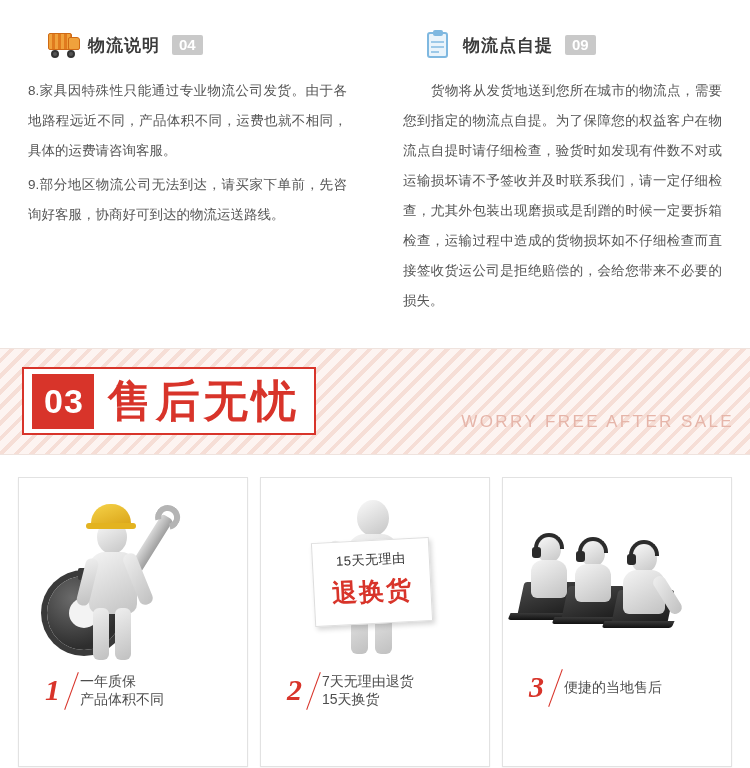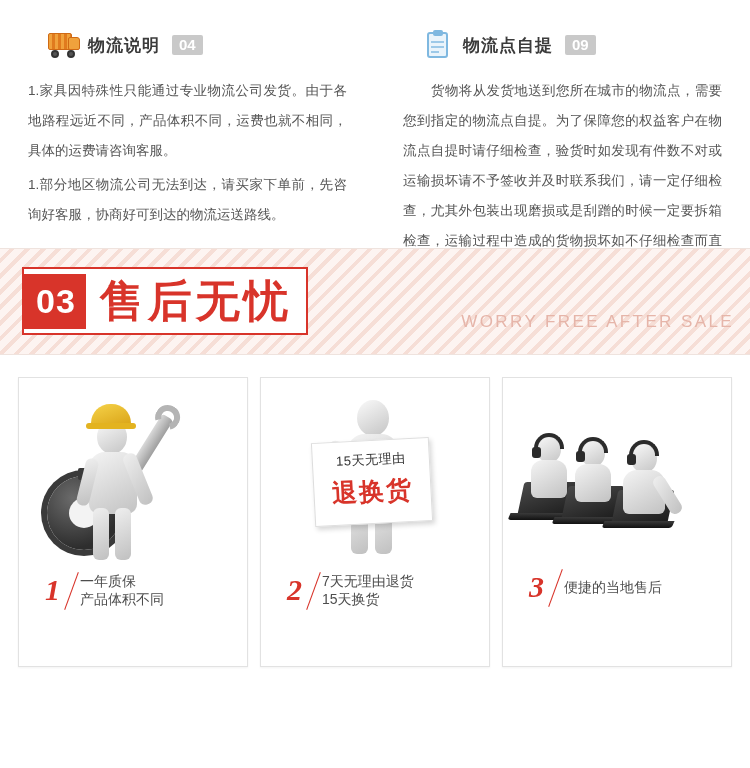--- a/index.html
+++ b/index.html
@@ -18,21 +18,21 @@
     position: relative;
     width: 750px;
     height: 768px;
     background: #ffffff;
   }
 
   
   .info-section {
     display: flex;
     width: 750px;
-    height: 248px;
+    height: 348px;
     box-sizing: border-box;
     padding: 30px 0 0 0;
     background: #ffffff;
   }
   .info-col {
     width: 375px;
     box-sizing: border-box;
     padding: 0 28px;
   }
   .info-head {
@@ -149,21 +149,21 @@
   }
   .banner-plate {
     position: absolute;
     left: 22px;
     top: 18px;
     height: 68px;
     background: #ffffff;
     border: 2px solid #d8342a;
     display: flex;
     align-items: center;
-    padding: 0 14px 0 0;
+    padding: 0 14px 0 8px;
     box-sizing: border-box;
   }
   .banner-num {
     background: #d8342a;
     color: #ffffff;
     font-size: 34px;
     font-weight: bold;
     line-height: 1;
     padding: 10px 10px 11px 12px;
     margin-right: 14px;
@@ -398,22 +398,22 @@
         <span class="head-icon icon-truck">
           <span class="body"></span>
             <span class="cab"></span>
             <span class="w1"></span>
             <span class="w2"></span>
         </span>
         <span class="head-title">物流说明</span>
         <span class="head-num">04</span>
       </div>
       <div class="info-body">
-        <p>1.家具因特殊性只能通过专业物流公司发货。由于各地路程远近不同，产品体积不同，运费也就不相同，具体的运费请咨询客服。</p>
-        <p>1.部分地区物流公司无法到达，请买家下单前，先咨询好客服，协商好可到达的物流运送路线。</p>
+        <p>8.家具因特殊性只能通过专业物流公司发货。由于各地路程远近不同，产品体积不同，运费也就不相同，具体的运费请咨询客服。</p>
+        <p>9.部分地区物流公司无法到达，请买家下单前，先咨询好客服，协商好可到达的物流运送路线。</p>
       </div>
     </div>
 
     <div class="info-col">
       <div class="info-head">
         <span class="head-icon icon-clipboard">
           <span class="board"></span>
             <span class="clip"></span>
           <span class="l1"></span>
             <span class="l2"></span>

